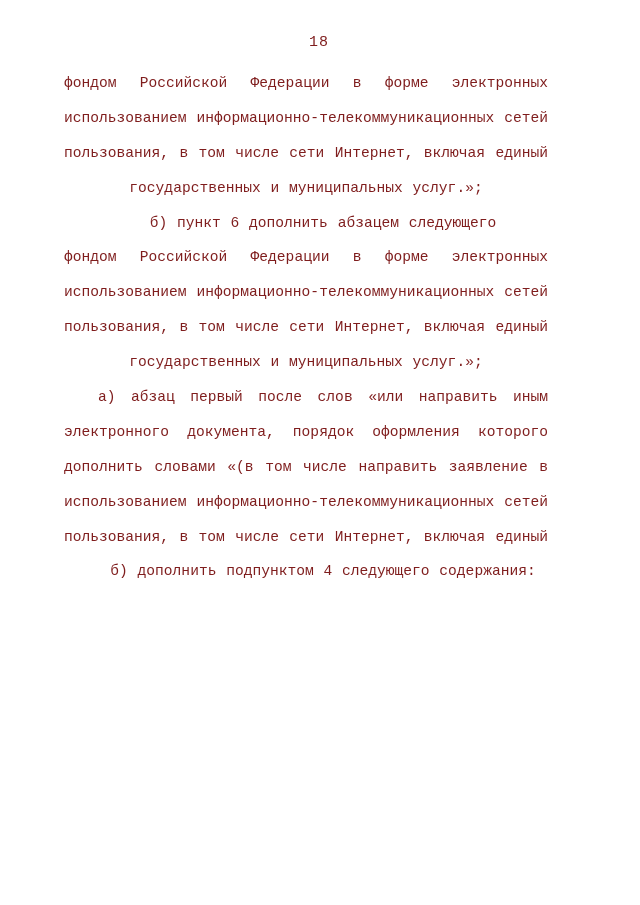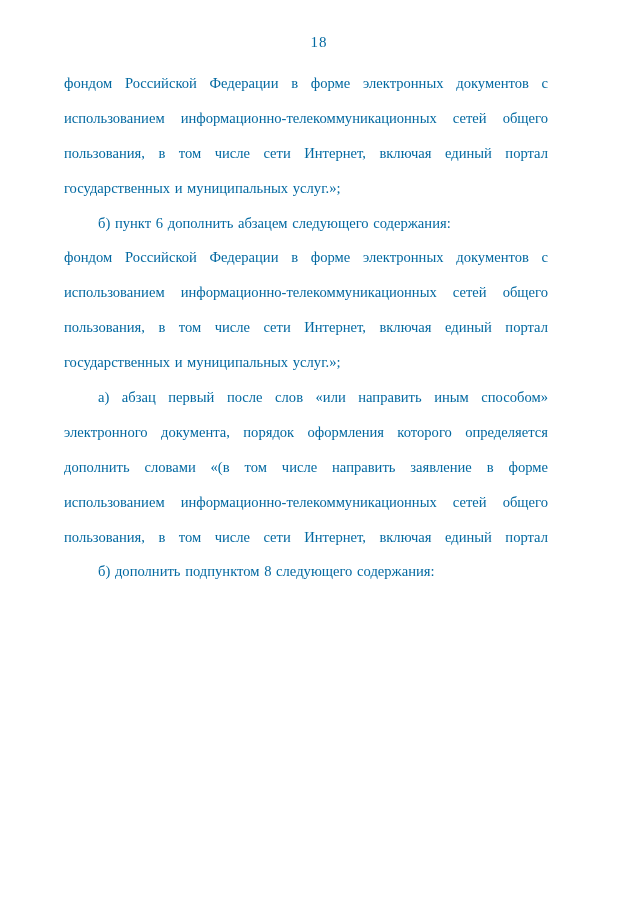--- a/index.html
+++ b/index.html
@@ -6,22 +6,22 @@
     margin: 0;
     padding: 0;
     background: #ffffff;
   }
   .page {
     position: relative;
     width: 640px;
     height: 905px;
     background: #ffffff;
     overflow: hidden;
-    font-family: Liberation Serif, serif;
-    color: #0369a1;
+    font-family: Liberation Mono, monospace;
+    color: #7f1d1d;
   }
   .page-number {
     position: absolute;
     top: 34px;
     left: 0;
     width: 638px;
     text-align: center;
     font-size: 15px;
     letter-spacing: 1px;
   }
@@ -29,21 +29,21 @@
     position: absolute;
     top: 66px;
     left: 64px;
     width: 484px;
   }
   .line {
     font-size: 14.6px;
     line-height: 34.9px;
     height: 34.9px;
     overflow: hidden;
-    text-align: left;
+    text-align: center;
     word-spacing: 1px;
   }
   .line.justify {
     text-align: justify;
     text-align-last: justify;
   }
   .line.indent {
     padding-left: 34px;
   }
   .line sup {
@@ -65,15 +65,15 @@
       <div class="line indent">б) пункт 6 дополнить абзацем следующего содержания:</div>
       <div class="line justify">фондом Российской Федерации в форме электронных документов с</div>
       <div class="line justify">использованием информационно-телекоммуникационных сетей общего</div>
       <div class="line justify">пользования, в том числе сети Интернет, включая единый портал</div>
       <div class="line">государственных и муниципальных услуг.»;</div>
       <div class="line justify indent">а) абзац первый после слов «или направить иным способом»</div>
       <div class="line justify">электронного документа, порядок оформления которого определяется</div>
       <div class="line justify">дополнить словами «(в том числе направить заявление в форме</div>
       <div class="line justify">использованием информационно-телекоммуникационных сетей общего</div>
       <div class="line justify">пользования, в том числе сети Интернет, включая единый портал</div>
-      <div class="line indent">б) дополнить подпунктом 8 следующего содержания:</div>
+      <div class="line indent">б) дополнить подпунктом 4 следующего содержания:</div>
     </div>
 </div>
 
 </body></html>

